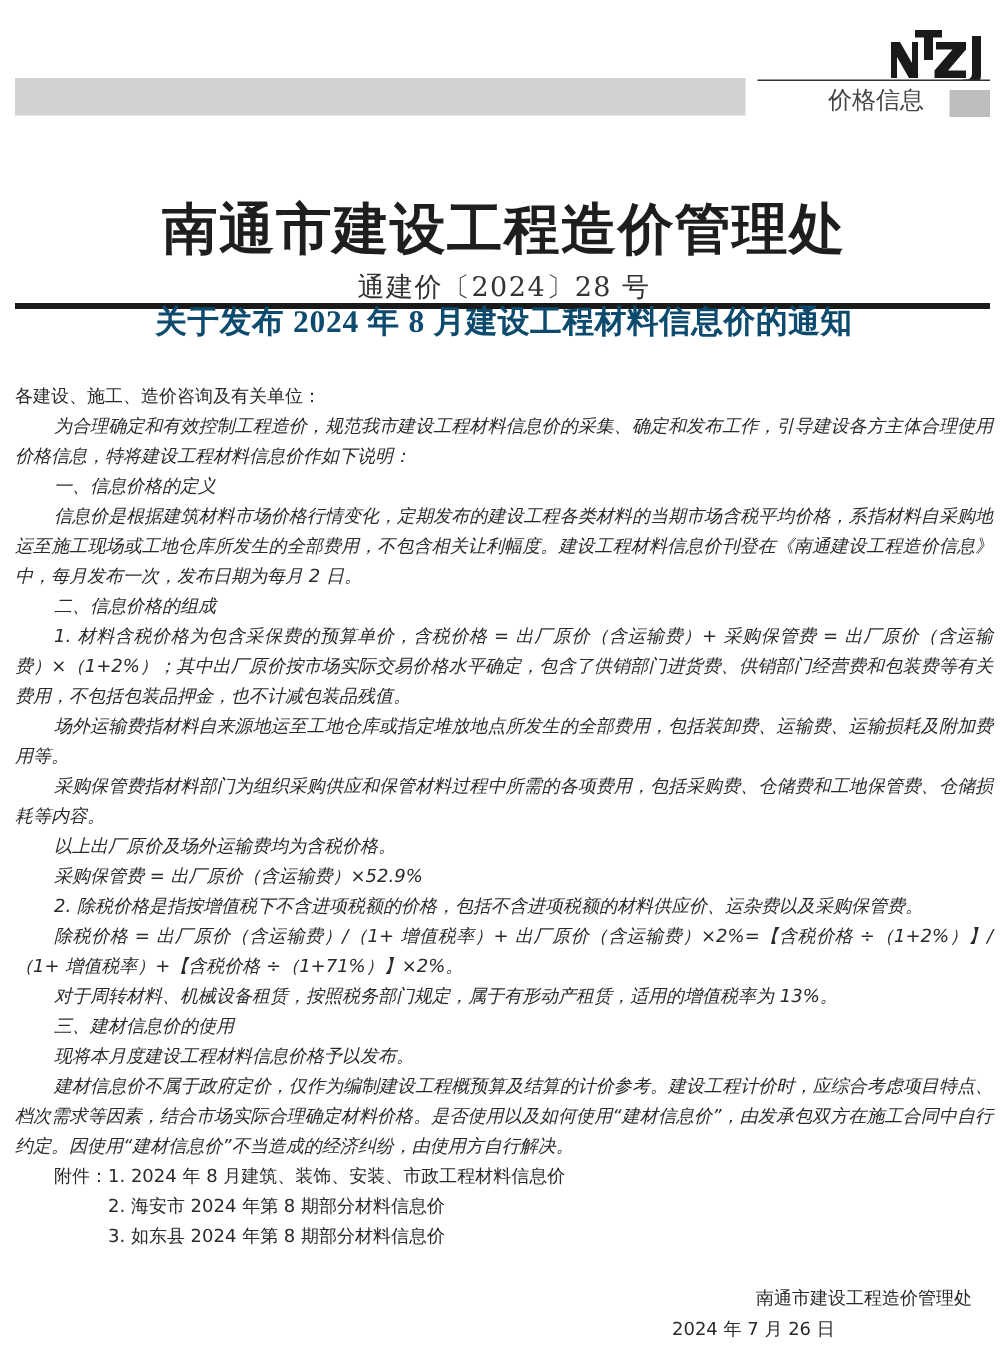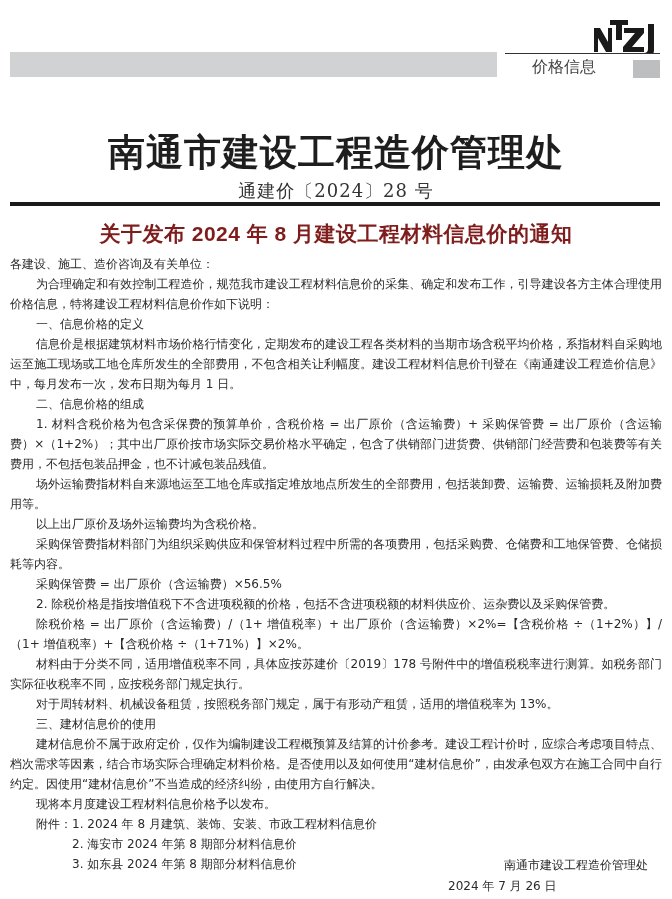--- a/index.html
+++ b/index.html
@@ -3,31 +3,31 @@
 <meta charset="utf-8">
 <style>
   html, body { margin: 0; padding: 0; }
   body {
     width: 672px; height: 899px; background: #ffffff; position: relative; overflow: hidden;
     font-family: "DejaVu Serif", "Liberation Serif", serif; color: #222;
   }
   .grey-bar { position: absolute; left: 10px; top: 52px; width: 487px; height: 25px; background: #d0d2d3; }
   .logo { position: absolute; left: 592px; top: 14px; width: 70px; height: 40px; }
   .logo-rule { position: absolute; left: 505px; top: 53px; width: 155px; height: 1px; background: #333; }
-  .section-label { position: absolute; left: 532px; top: 57px; font-family: Liberation Sans, sans-serif; font-size: 16px; color: #444; letter-spacing: 0px; }
+  .section-label { position: absolute; left: 552px; top: 57px; font-family: Liberation Sans, sans-serif; font-size: 16px; color: #444; letter-spacing: 0px; }
   .section-square { position: absolute; left: 633px; top: 60px; width: 27px; height: 18px; background: #bdbebf; }
 
   .org-title { position: absolute; left: 0; width: 672px; top: 128px; text-align: center; font-family: "DejaVu Serif", serif; font-weight: bold; font-size: 37px; color: #1e1e1e; letter-spacing: 1px; }
   .doc-number { position: absolute; left: 0; width: 672px; top: 179px; text-align: center; font-size: 18px; color: #333; letter-spacing: 1px; }
   .thick-rule { position: absolute; left: 10px; top: 202px; width: 650px; height: 4px; background: #1a1a1a; }
-  .notice-title { position: absolute; left: 0; width: 672px; top: 220px; text-align: center; font-family: Liberation Sans, sans-serif; font-weight: bold; font-size: 21px; color: #7f1d1d; letter-spacing: 0.5px; }
+  .notice-title { position: absolute; left: 0; width: 672px; top: 200px; text-align: center; font-family: Liberation Serif, serif; font-weight: bold; font-size: 21px; color: #0c4a6e; letter-spacing: 0.5px; }
 
   .body { position: absolute; left: 10px; top: 254px; width: 652px; font-family: "DejaVu Sans", sans-serif; font-size: 12px; line-height: 20px; color: #2a2a2a; }
   .body p { margin: 0; text-align: justify; text-align-last: left; }
-  .indent { text-indent: 26px; }
+  .indent { text-indent: 26px; font-style: italic; }
   .attach { padding-left: 26px; }
   .attach-sub { padding-left: 62px; }
 
   .signature { position: absolute; right: 24px; top: 855px; width: 200px; font-family: "DejaVu Sans", sans-serif; font-size: 12px; line-height: 21px; color: #2a2a2a; }
   .sig-org { text-align: right; }
   .sig-date { text-align: left; padding-right: 18px; }
 </style>
 </head>
 <body>
 
@@ -51,34 +51,33 @@
 
 <div class="org-title">南通市建设工程造价管理处</div>
 <div class="doc-number">通建价〔2024〕28 号</div>
 <div class="thick-rule"></div>
 <div class="notice-title">关于发布 2024 年 8 月建设工程材料信息价的通知</div>
 
 <div class="body">
   <p>各建设、施工、造价咨询及有关单位：</p>
   <p class="indent">为合理确定和有效控制工程造价，规范我市建设工程材料信息价的采集、确定和发布工作，引导建设各方主体合理使用价格信息，特将建设工程材料信息价作如下说明：</p>
   <p class="indent">一、信息价格的定义</p>
-  <p class="indent">信息价是根据建筑材料市场价格行情变化，定期发布的建设工程各类材料的当期市场含税平均价格，系指材料自采购地运至施工现场或工地仓库所发生的全部费用，不包含相关让利幅度。建设工程材料信息价刊登在《南通建设工程造价信息》中，每月发布一次，发布日期为每月 1 日。</p>
+  <p class="indent">信息价是根据建筑材料市场价格行情变化，定期发布的建设工程各类材料的当期市场含税平均价格，系指材料自采购地运至施工现场或工地仓库所发生的全部费用，不包含相关让利幅度。建设工程材料信息价刊登在《南通建设工程造价信息》中，每月发布一次，发布日期为每月 2 日。</p>
   <p class="indent">二、信息价格的组成</p>
   <p class="indent">1. 材料含税价格为包含采保费的预算单价，含税价格 = 出厂原价（含运输费）+ 采购保管费 = 出厂原价（含运输费）×（1+2%）；其中出厂原价按市场实际交易价格水平确定，包含了供销部门进货费、供销部门经营费和包装费等有关费用，不包括包装品押金，也不计减包装品残值。</p>
   <p class="indent">场外运输费指材料自来源地运至工地仓库或指定堆放地点所发生的全部费用，包括装卸费、运输费、运输损耗及附加费用等。</p>
+  <p class="indent">采购保管费指材料部门为组织采购供应和保管材料过程中所需的各项费用，包括采购费、仓储费和工地保管费、仓储损耗等内容。</p>
   <p class="indent">以上出厂原价及场外运输费均为含税价格。</p>
-  <p class="indent">采购保管费指材料部门为组织采购供应和保管材料过程中所需的各项费用，包括采购费、仓储费和工地保管费、仓储损耗等内容。</p>
-  <p class="indent">采购保管费 = 出厂原价（含运输费）×56.5%</p>
+  <p class="indent">采购保管费 = 出厂原价（含运输费）×52.9%</p>
   <p class="indent">2. 除税价格是指按增值税下不含进项税额的价格，包括不含进项税额的材料供应价、运杂费以及采购保管费。</p>
   <p class="indent">除税价格 = 出厂原价（含运输费）/（1+ 增值税率）+ 出厂原价（含运输费）×2%=【含税价格 ÷（1+2%）】/（1+ 增值税率）+【含税价格 ÷（1+71%）】×2%。</p>
-  <p class="indent">材料由于分类不同，适用增值税率不同，具体应按苏建价〔2019〕178 号附件中的增值税税率进行测算。如税务部门实际征收税率不同，应按税务部门规定执行。</p>
   <p class="indent">对于周转材料、机械设备租赁，按照税务部门规定，属于有形动产租赁，适用的增值税率为 13%。</p>
   <p class="indent">三、建材信息价的使用</p>
+  <p class="indent">现将本月度建设工程材料信息价格予以发布。</p>
   <p class="indent">建材信息价不属于政府定价，仅作为编制建设工程概预算及结算的计价参考。建设工程计价时，应综合考虑项目特点、档次需求等因素，结合市场实际合理确定材料价格。是否使用以及如何使用“建材信息价”，由发承包双方在施工合同中自行约定。因使用“建材信息价”不当造成的经济纠纷，由使用方自行解决。</p>
-  <p class="indent">现将本月度建设工程材料信息价格予以发布。</p>
   <p class="attach"><span>附件：</span><span>1. 2024 年 8 月建筑、装饰、安装、市政工程材料信息价</span></p>
   <p class="attach-sub">2. 海安市 2024 年第 8 期部分材料信息价</p>
   <p class="attach-sub">3. 如东县 2024 年第 8 期部分材料信息价</p>
 </div>
 
 <div class="signature">
   <div class="sig-org">南通市建设工程造价管理处</div>
   <div class="sig-date">2024 年 7 月 26 日</div>
 </div>
 

